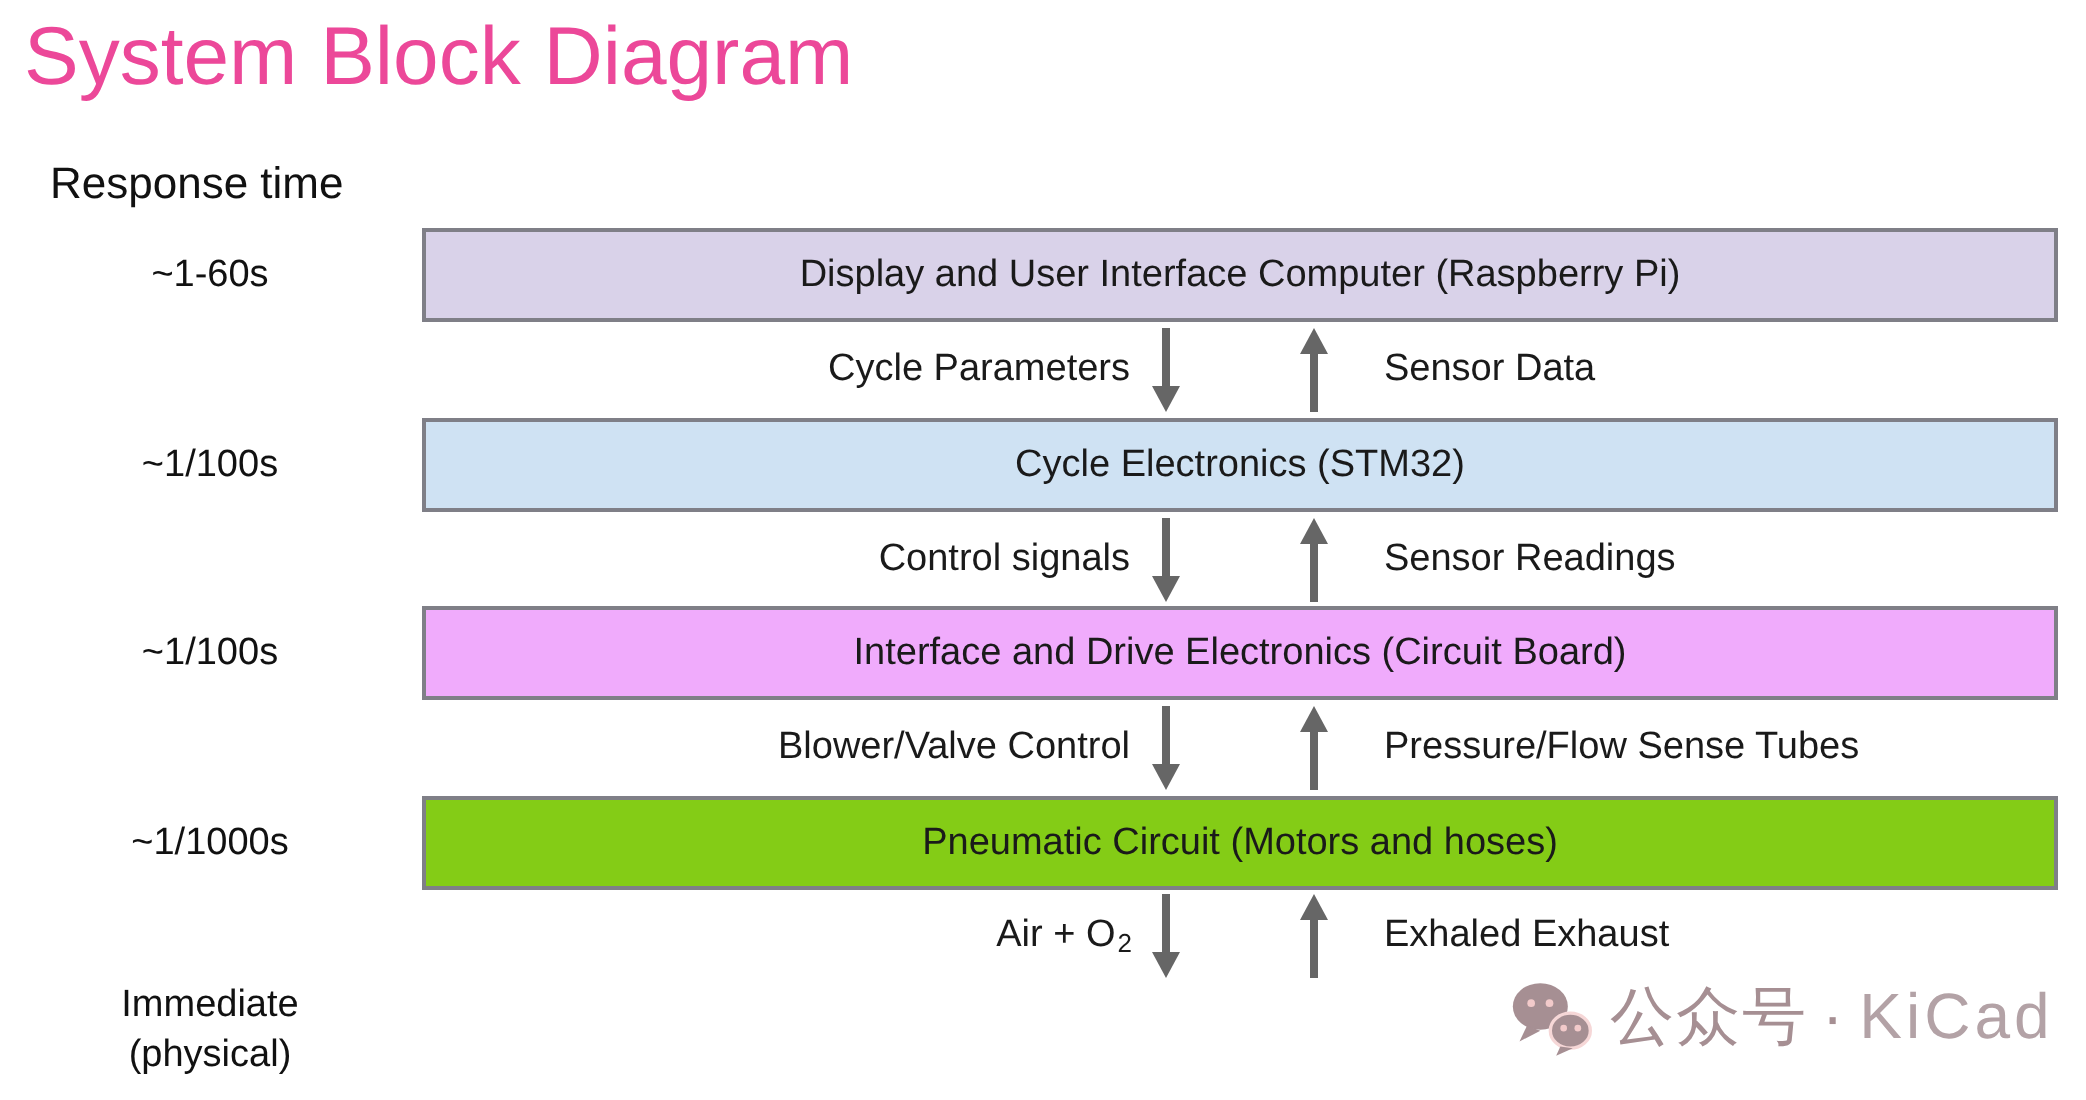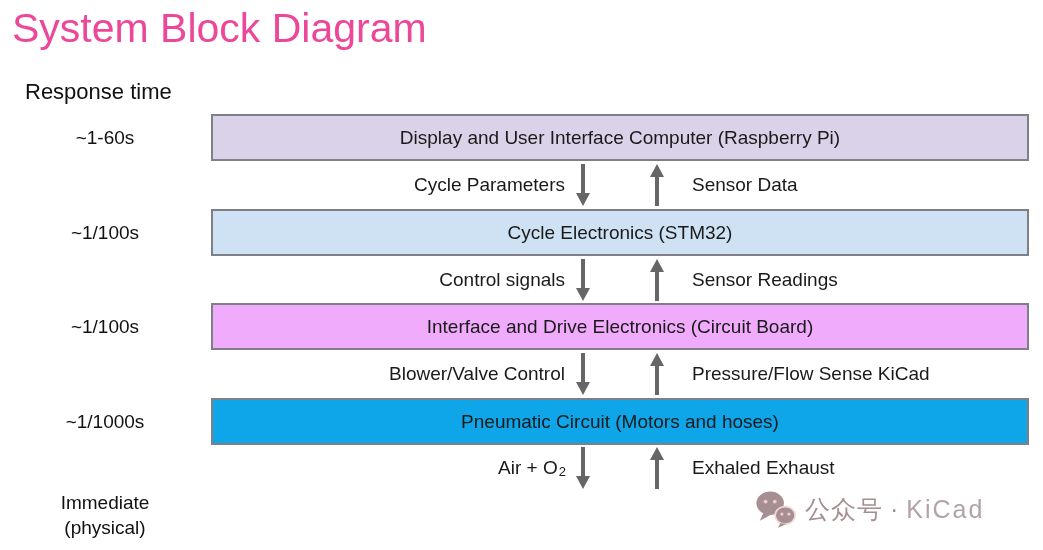--- a/index.html
+++ b/index.html
@@ -38,21 +38,21 @@
   .arrow.up .stem{top:11px;bottom:0;}
   .arrow .head{position:absolute;left:1px;width:0;height:0;
     border-left:7px solid transparent;border-right:7px solid transparent;}
   .arrow.down .head{bottom:0;border-top:13px solid var(--arrow,#666);}
   .arrow.up .head{top:0;border-bottom:13px solid var(--arrow,#666);}
   .watermark{
     position:absolute;left:756px;top:489px;height:40px;
     display:flex;align-items:center;color:var(--watermark,#a68f93);
   }
   .watermark svg{display:block;margin-right:9px;}
-  .watermark .txt{font-size:25px;letter-spacing:1px;white-space:nowrap;}
+  .watermark .txt{font-size:32px;letter-spacing:1px;white-space:nowrap;}
   .watermark .dot{margin:0 7px;}
   .watermark .brand{color:#b3a2a6;letter-spacing:2px;}
 </style>
 </head>
 <body>
 
 <div class="canvas">
 
   <div class="title">System Block Diagram</div>
 
@@ -67,21 +67,21 @@
 
   <div class="block b0" style="background: rgb(217, 210, 233);">
     <span>Display and User Interface Computer (Raspberry Pi)</span>
   </div>
   <div class="block b1" style="background: rgb(207, 226, 243);">
     <span>Cycle Electronics (STM32)</span>
   </div>
   <div class="block b2" style="background: #f0abfc;">
     <span>Interface and Drive Electronics (Circuit Board)</span>
   </div>
-  <div class="block b3" style="background: #0ea5e9;">
+  <div class="block b3" style="background: #84cc16;">
     <span>Pneumatic Circuit (Motors and hoses)</span>
   </div>
 
   <div class="flow f0">
     <div class="label left">
       <span>Cycle Parameters</span>
         <sub></sub>
     </div>
     <div class="arrow down">
         <div class="stem"></div>
@@ -116,21 +116,21 @@
         <sub></sub>
     </div>
     <div class="arrow down">
         <div class="stem"></div>
         <div class="head"></div>
       </div>
     <div class="arrow up">
         <div class="stem"></div>
         <div class="head"></div>
       </div>
-    <div class="label right">Pressure/Flow Sense KiCad</div>
+    <div class="label right">Pressure/Flow Sense Tubes</div>
   </div>
 
   <div class="flow f3">
     <div class="label left">
       <span>Air + O</span>
         <sub>2</sub>
     </div>
     <div class="arrow down">
         <div class="stem"></div>
         <div class="head"></div>

